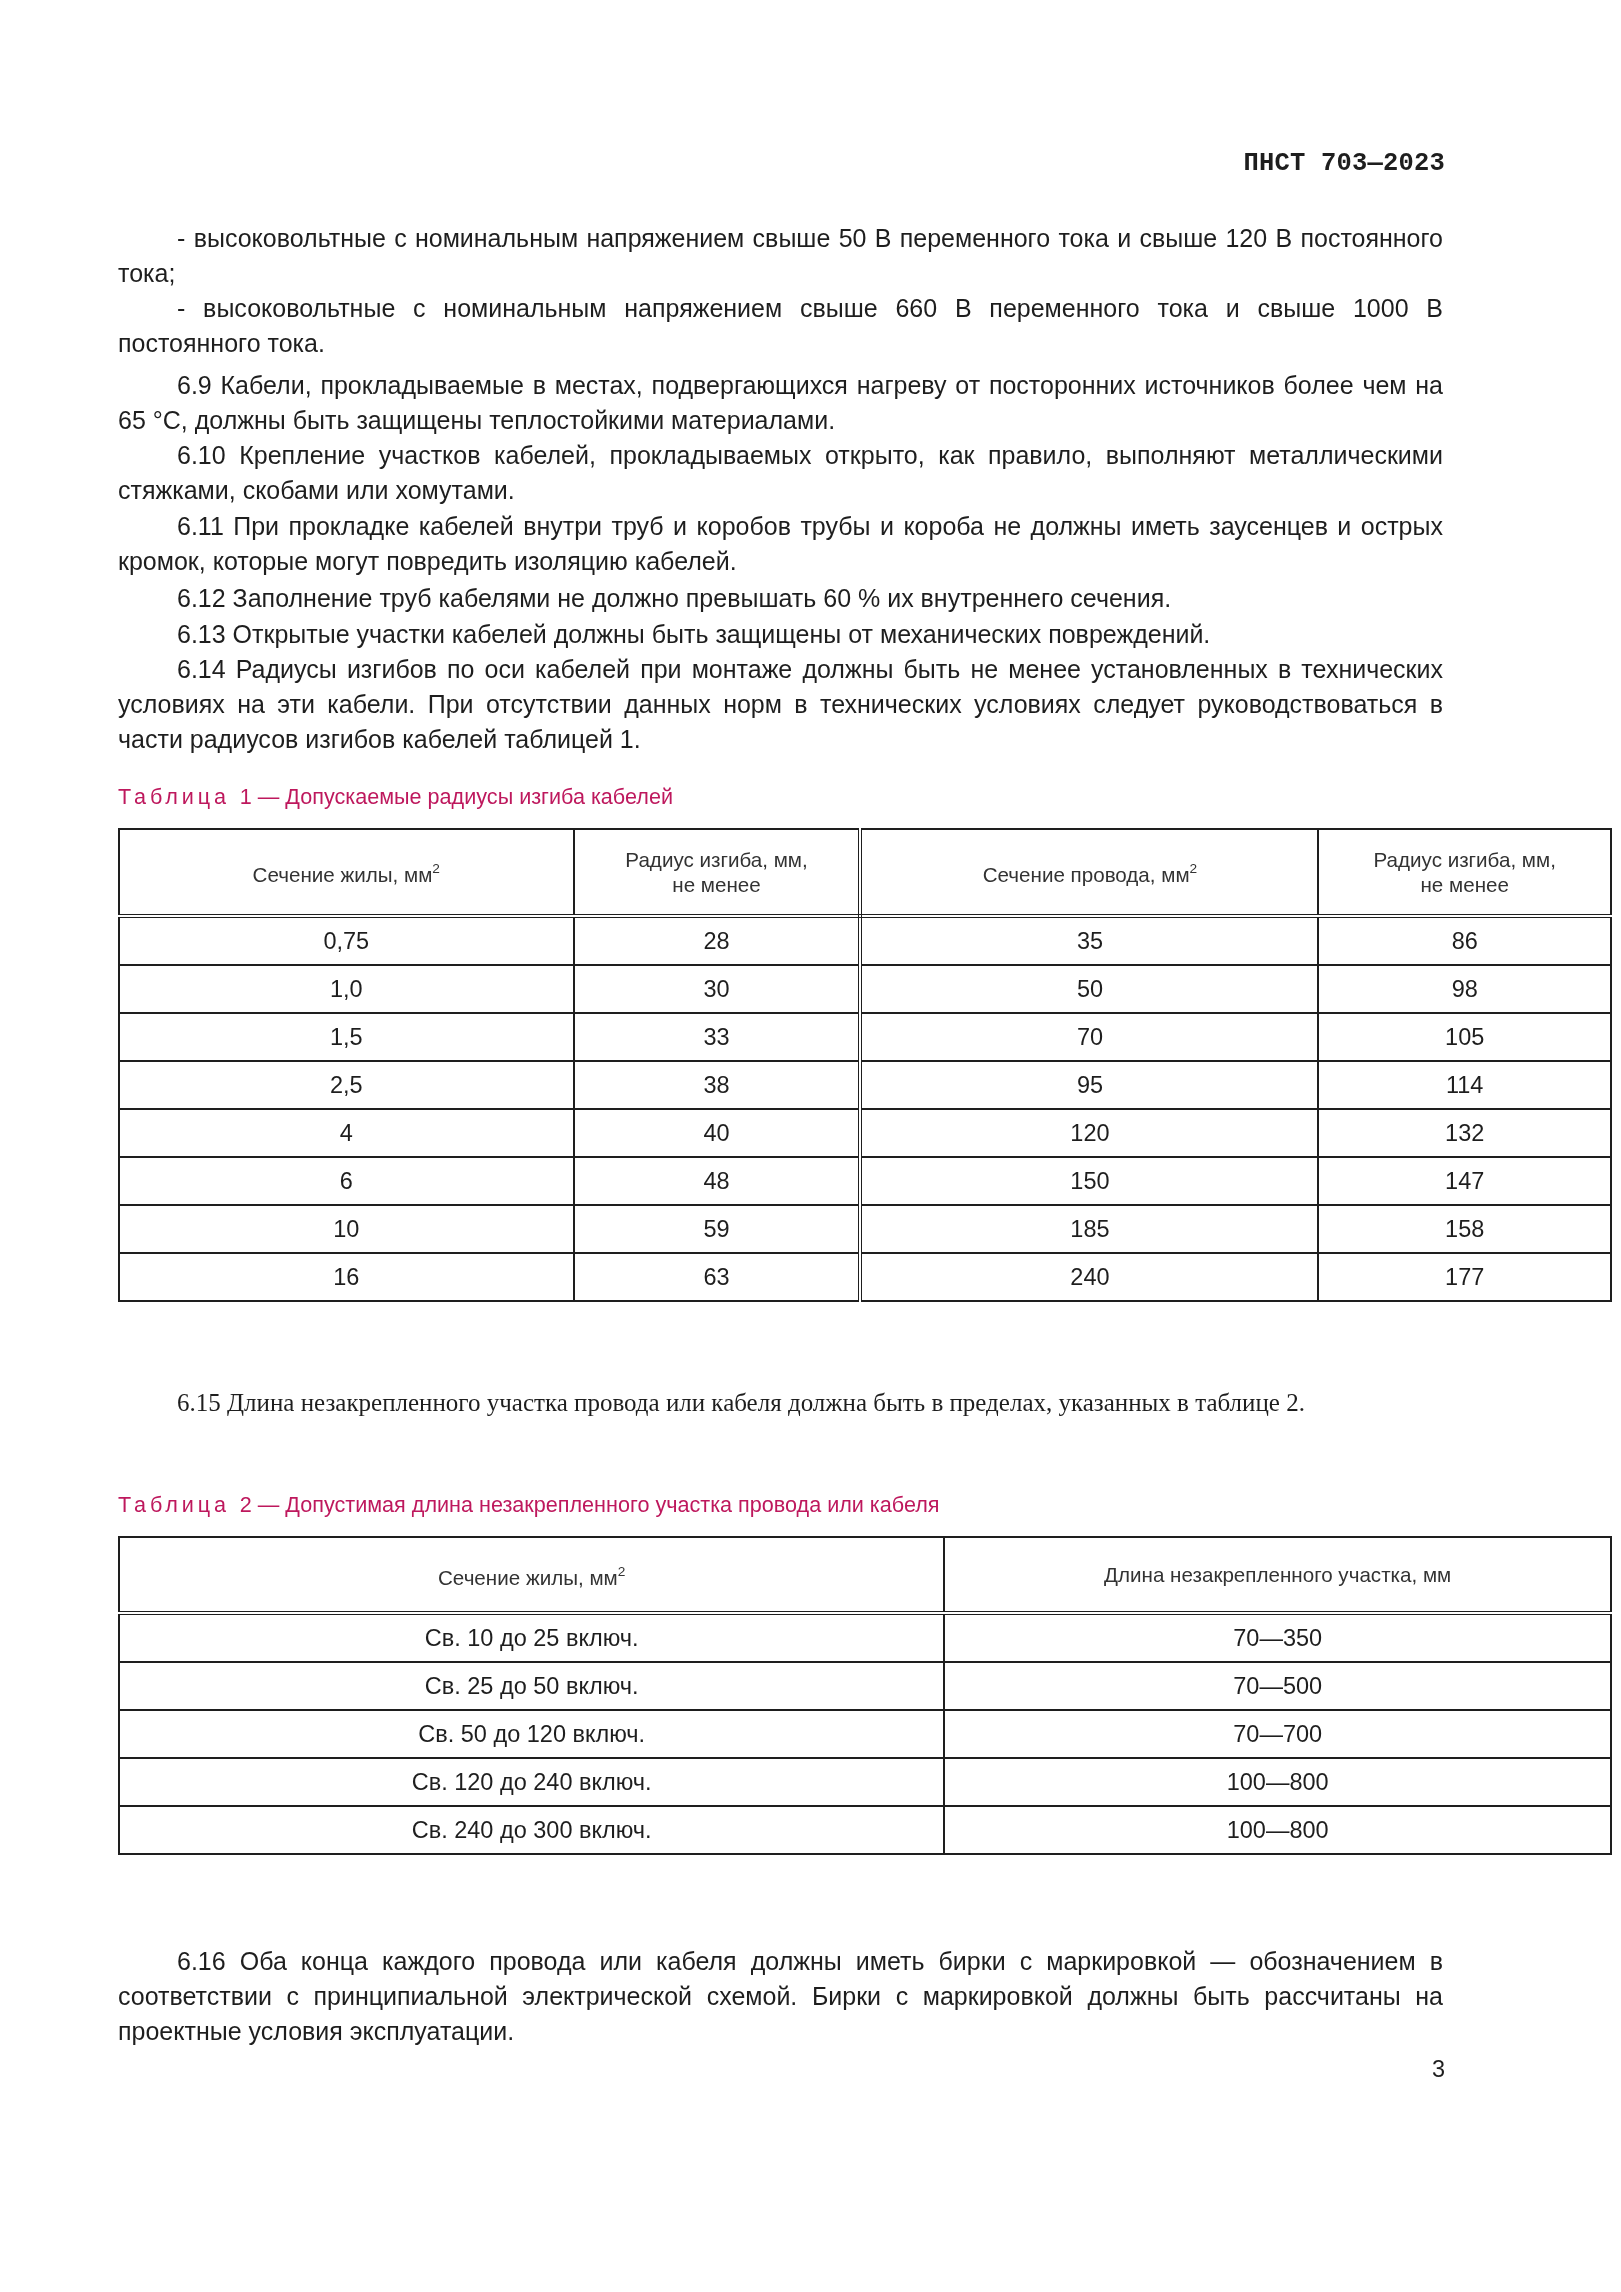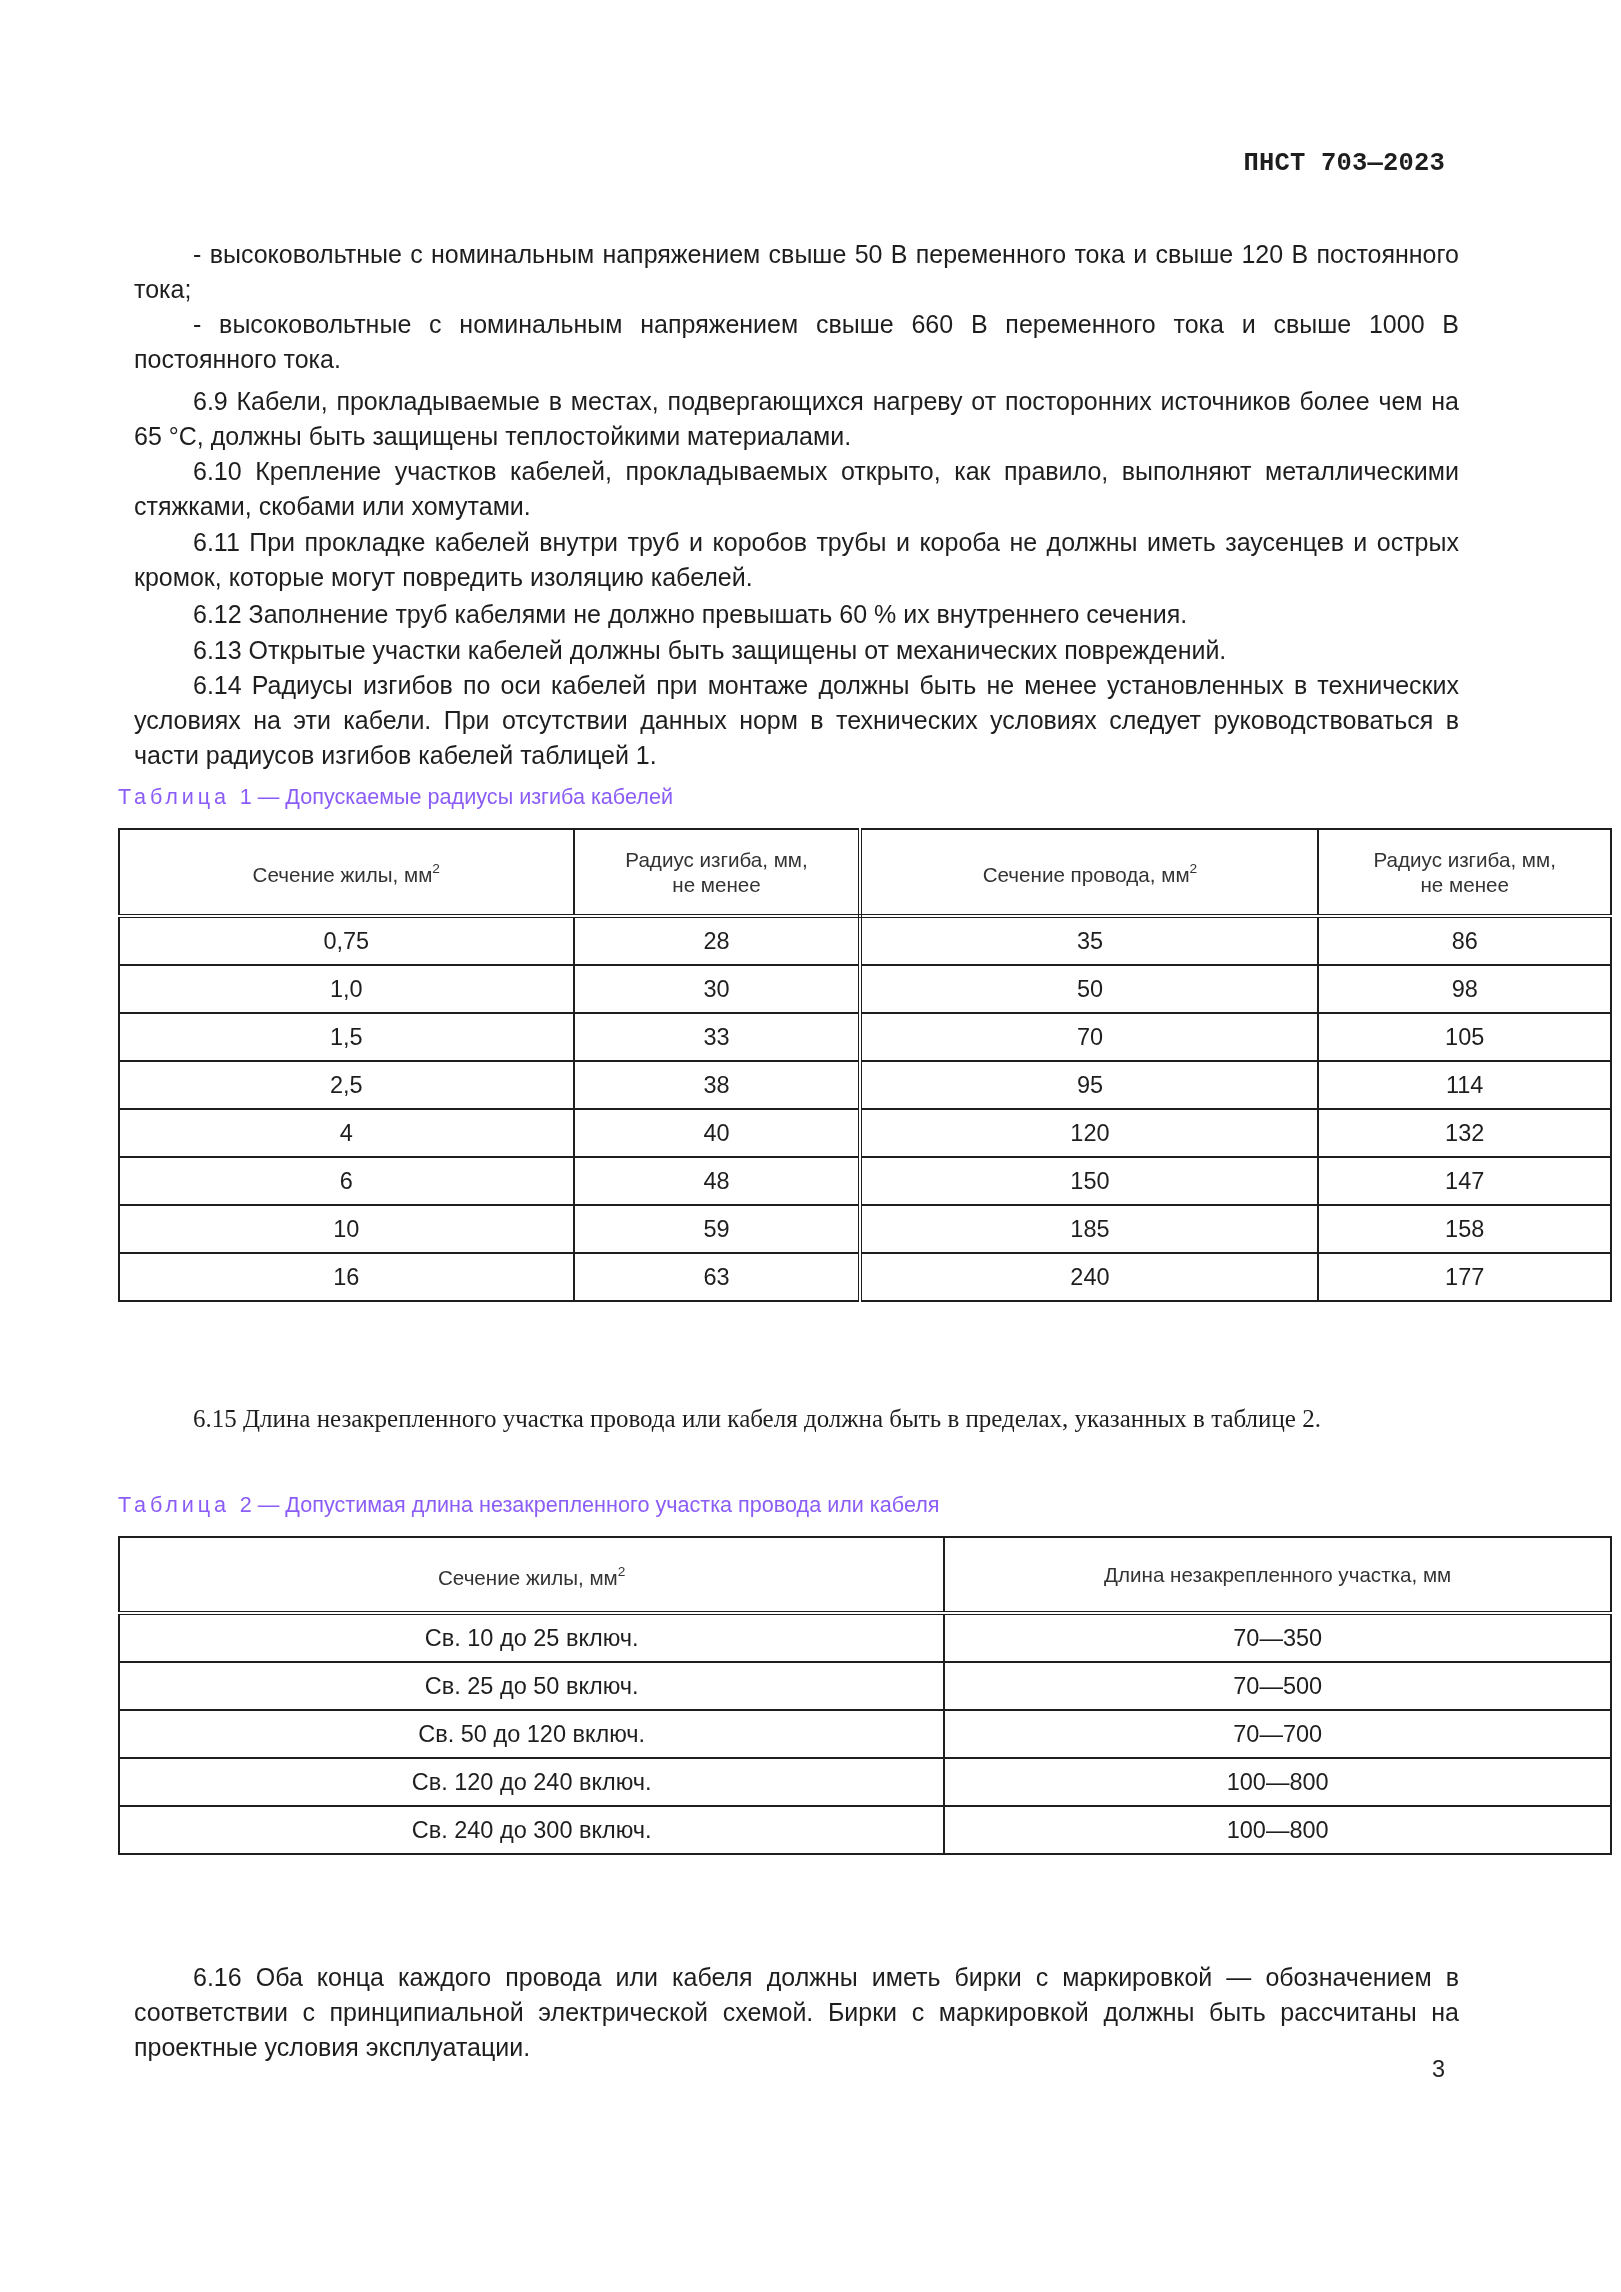--- a/index.html
+++ b/index.html
@@ -8,24 +8,24 @@
     font-family: "Liberation Sans", sans-serif; color: #1e1e1e;
   }
   .page { position: absolute; left: 118px; top: 0; width: 1325px; }
   .std-code {
     position: absolute; right: 176px; top: 149px;
     font-weight: bold; font-size: 25.5px; letter-spacing: 0.2px; font-family: Liberation Mono, monospace;
   }
   .para {
     position: absolute; left: 0; width: 1325px;
     font-size: 25px; line-height: 35px; text-align: justify;
-    text-indent: 59px; margin: 16px;
+    text-indent: 59px; margin: 0;
   }
   .caption {
-    position: absolute; left: 0; font-size: 21.6px; line-height: 29px; color: #8b5cf6;
+    position: absolute; left: 0; font-size: 21.6px; line-height: 29px; color: #be185d;
   }
   .caption .spaced { letter-spacing: 3.9px; margin-right: 9.8px; }
   table.gost {
     position: absolute; left: 0; width: 1494px;
     border-collapse: collapse; border: 2.9px solid #1e1e1e;
     font-size: 23.5px; color: #1e1e1e;
   }
   table.gost th {
     font-weight: normal; font-size: 20.6px; line-height: 25.5px;
     border-left: 2px solid #1e1e1e; border-right: 2px solid #1e1e1e;

